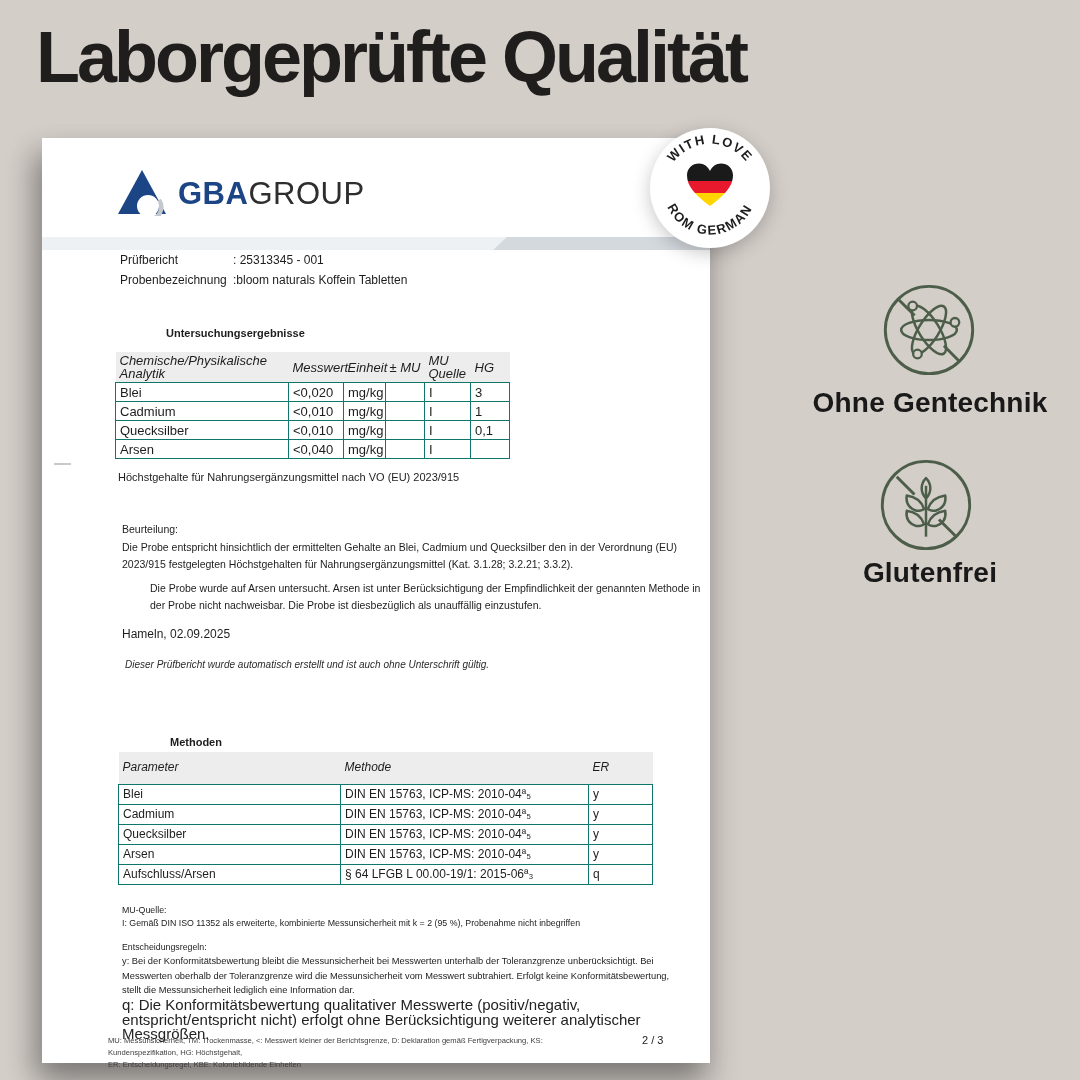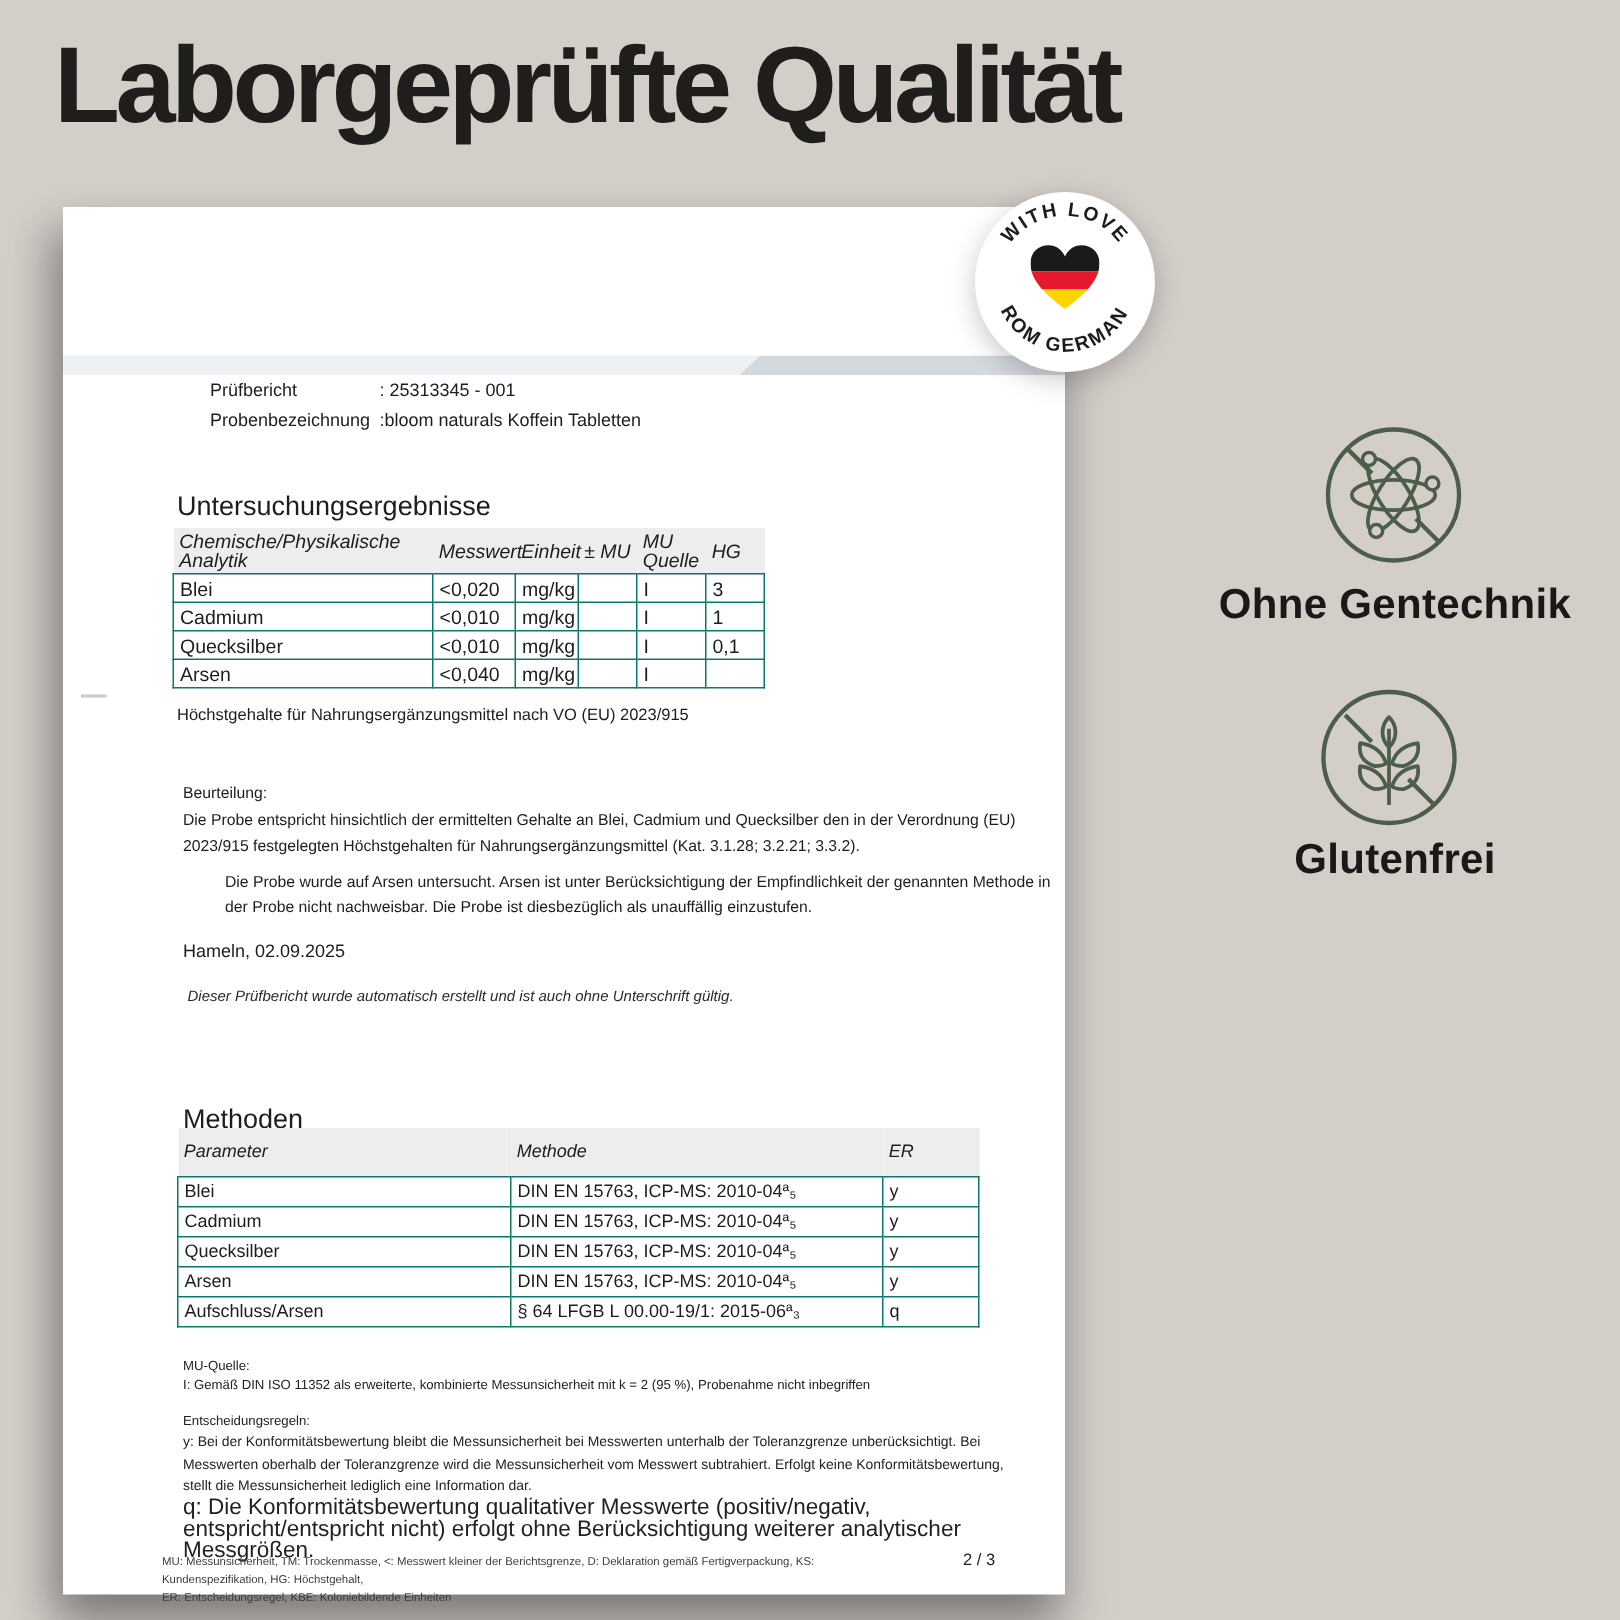--- a/index.html
+++ b/index.html
@@ -20,24 +20,24 @@
   .logo-gba { color:#1c4586; font-weight:bold; }
   .logo-group { color:#2e2e2e; font-weight:400; }
 
   .band-light { position:absolute; left:0; top:99px; width:100%; height:13px; background:#eef1f3; }
   .band-dark  { position:absolute; left:451px; top:99px; right:0; height:13px; background:#d4d9de;
                 clip-path:polygon(14px 0, 100% 0, 100% 100%, 0 100%); }
 
   .fold-mark { position:absolute; left:12px; top:325px; width:17px; height:2px; background:#c9c9c9; }
 
   .meta { position:absolute; left:78px; top:112px; font-size:12px; line-height:20px; }
-  .meta-row { white-space:nowrap;margin-left:20px; }
+  .meta-row { white-space:nowrap; }
   .meta-label { display:inline-block; width:113px; }
 
-  .sec-title { position:absolute; font-weight:normal; font-size:18px; }
+  .sec-title { position:absolute; font-weight:bold; font-size:11px;margin-left:48px; }
   .t-results { left:76px; top:189px; }
   .t-methods { left:80px; top:598px; }
 
   .tbl { border-collapse:collapse; table-layout:fixed; }
   .tbl th { font-style:italic; font-weight:normal; background:#ededed; text-align:left;
             padding:2px 4px; vertical-align:middle; line-height:13px; }
   .tbl td { border:1px solid #0f766e; padding:1px 4px; vertical-align:middle; }
 
   .results { position:absolute; left:73px; top:214px; width:394px; font-size:13px; }
   .results th { height:29px; }
@@ -94,20 +94,30 @@
 <div class="canvas">
 
   <div class="headline">Laborgeprüfte Qualität</div>
 
   <div class="paper">
 
     <div class="band-light"></div>
     <div class="band-dark"></div>
     <div class="fold-mark"></div>
 
+    <div class="logo">
+      <span>
+        <svg width="52" height="48" viewBox="0 0 52 48">
+          <path d="M26,2 L50,46 L2,46 Z" fill="#1c4586"></path>
+          <path d="M43,32 a12.5,12.5 0 0 1 -4,18" stroke="#c3c8cd" stroke-width="4.5" fill="none"></path>
+          <circle cx="32" cy="38" r="11" fill="#ffffff"></circle>
+        </svg>
+      </span>
+      <span class="logo-text"><span class="logo-gba">GBA</span><span class="logo-group">GROUP</span></span>
+    </div>
 
     <div class="meta">
       <div class="meta-row">
         <span class="meta-label">Prüfbericht</span><span class="meta-value">: 25313345  - 001</span>
       </div>
       <div class="meta-row">
         <span class="meta-label">Probenbezeichnung</span><span class="meta-value">:bloom naturals Koffein Tabletten</span>
       </div>
     </div>
 

